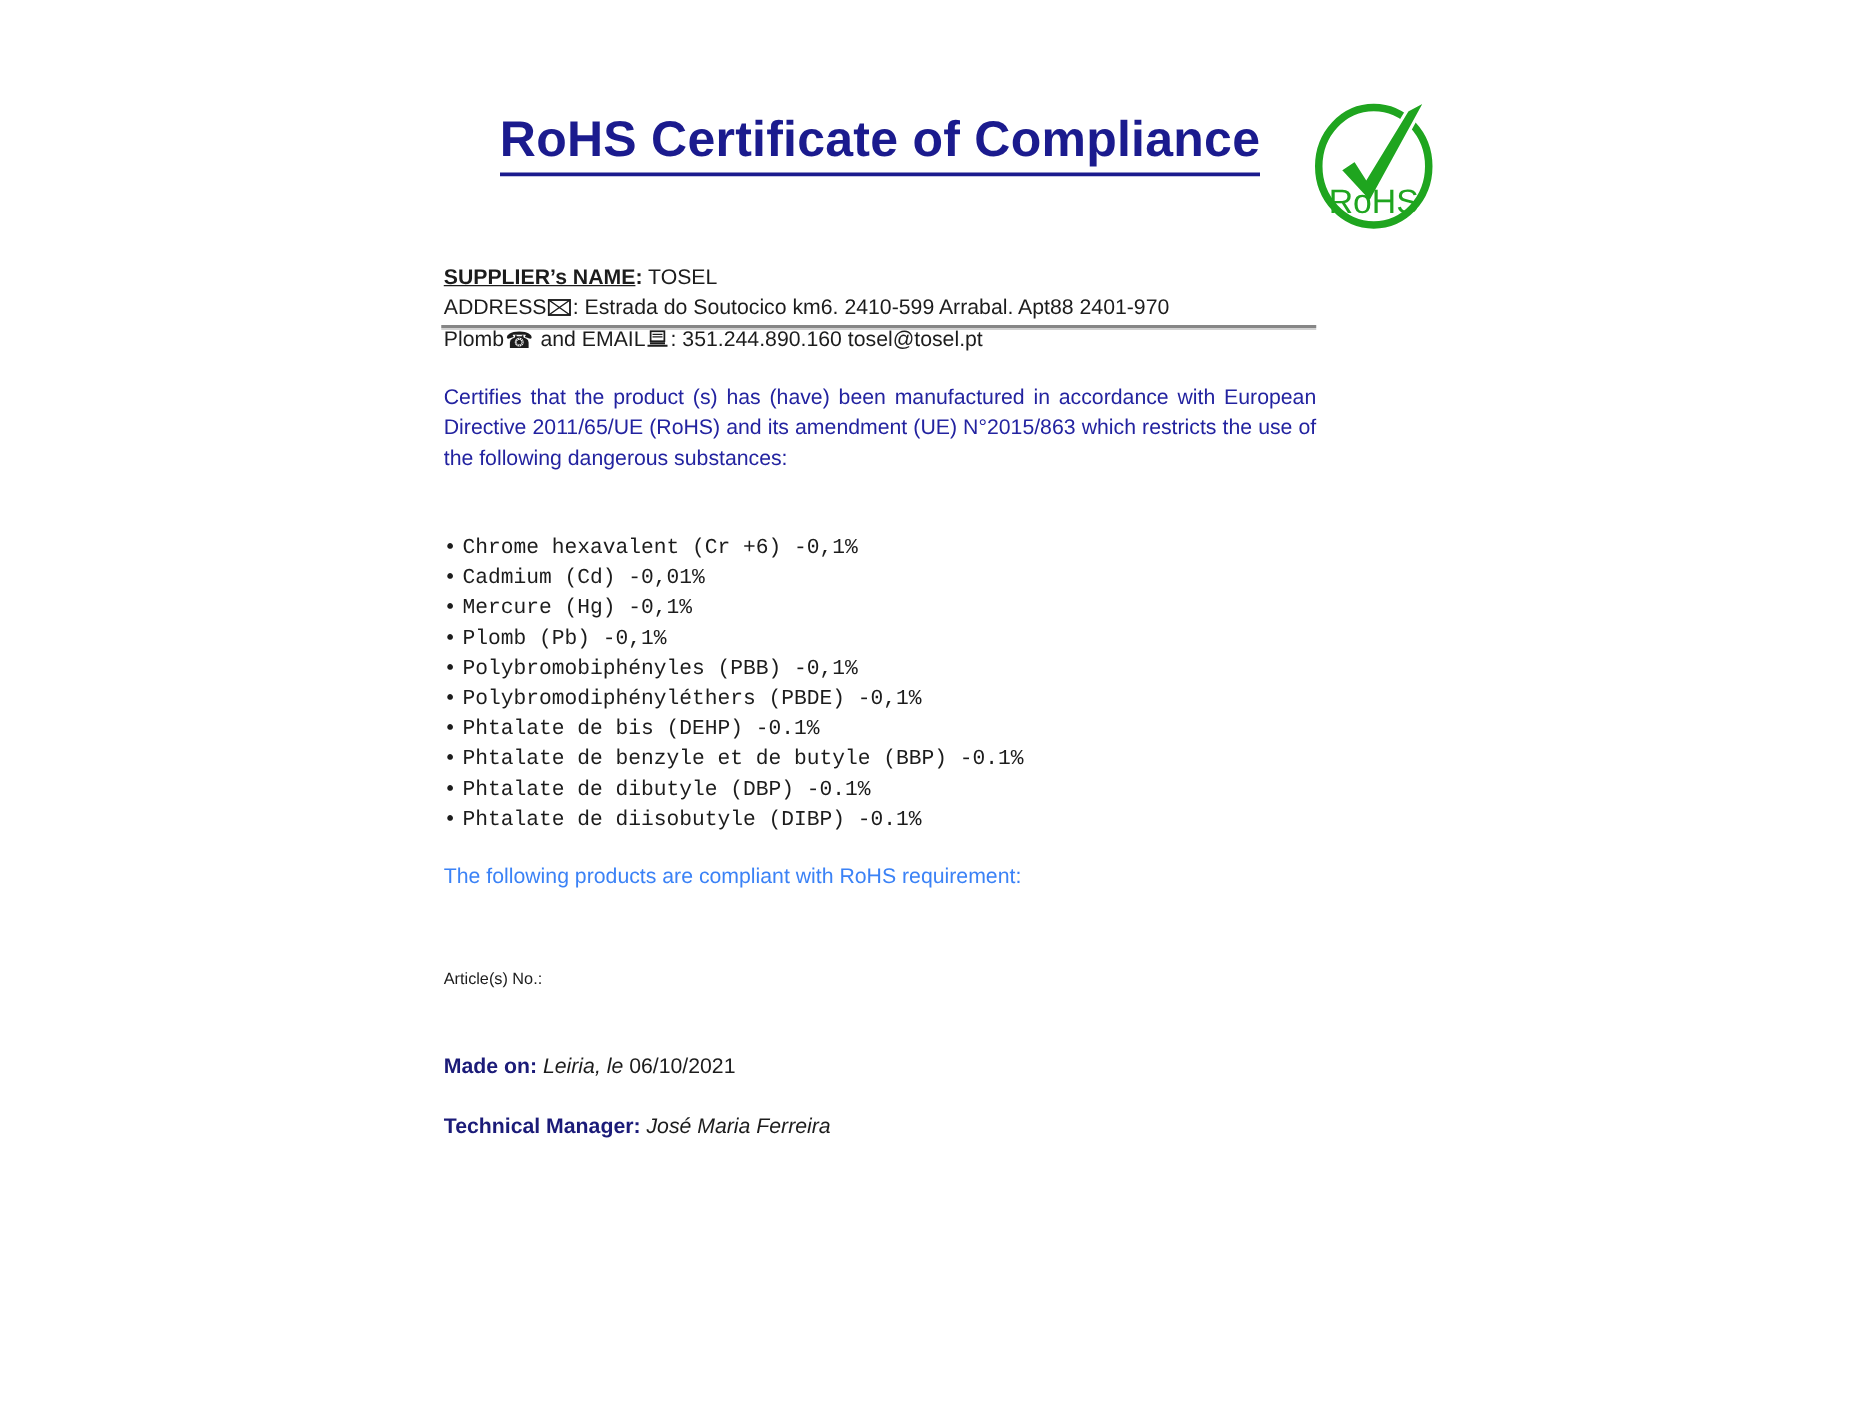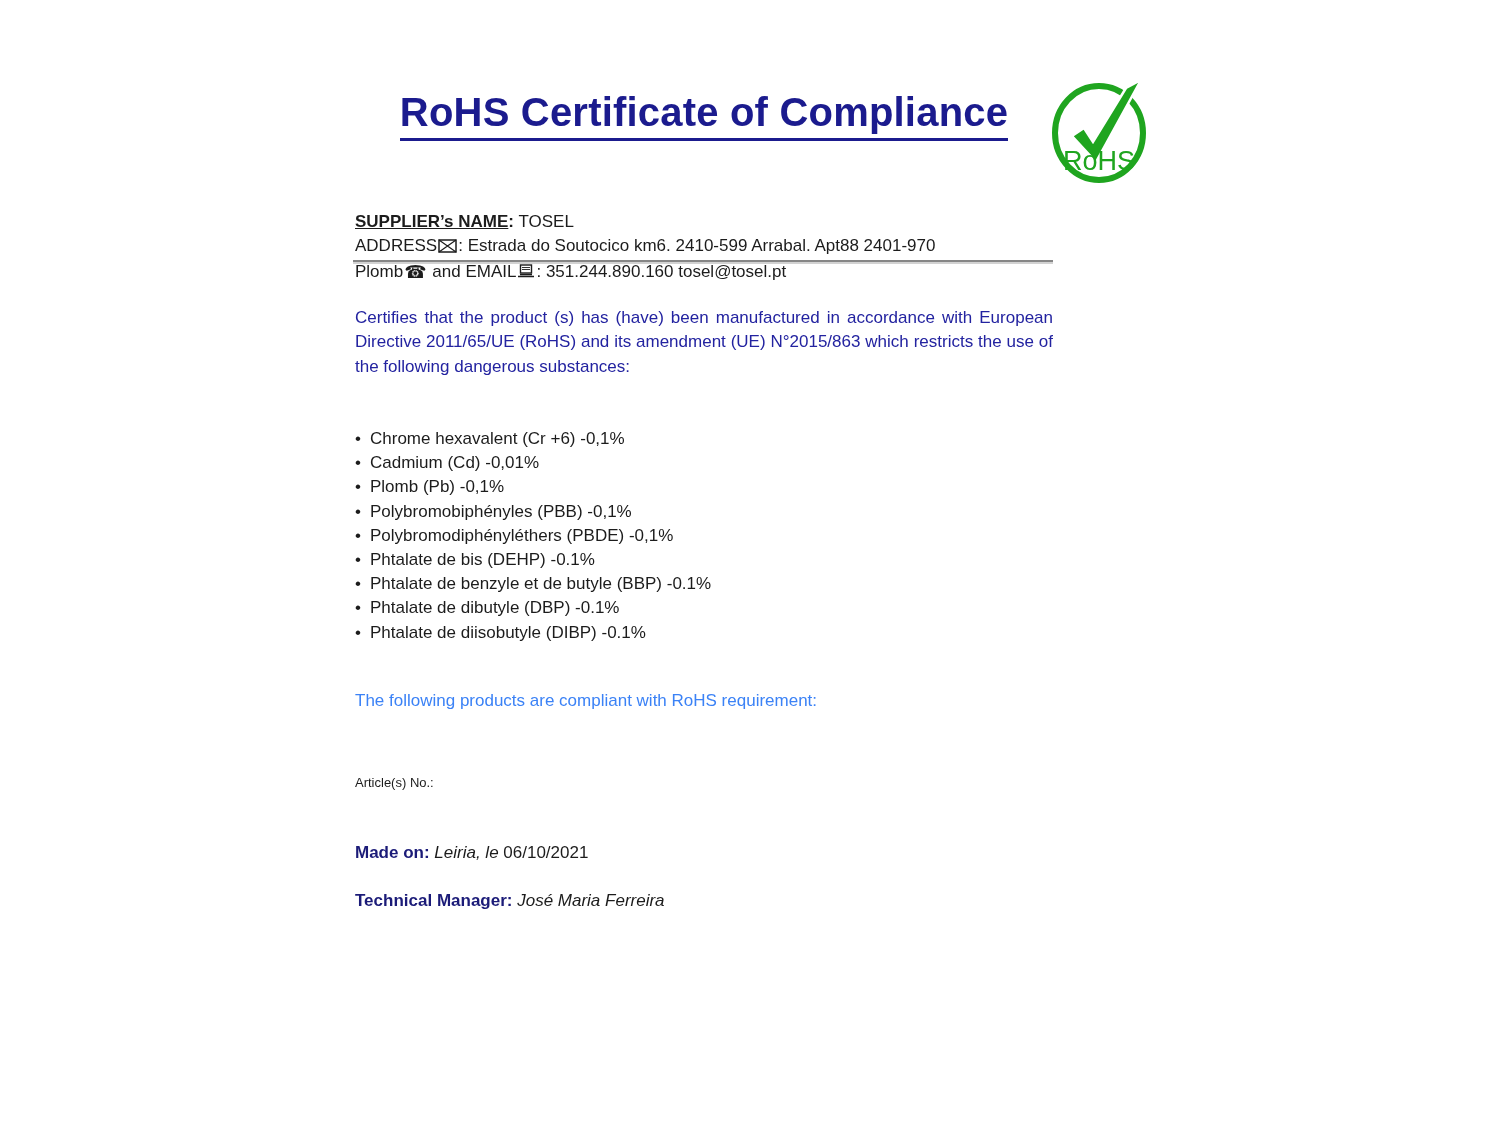--- a/index.html
+++ b/index.html
@@ -57,21 +57,21 @@
     font-size:17px; line-height:24.4px;
     color:#2323a0;
     text-align:justify;
   }
   
   .substances {
     position:absolute; left:355px; top:427px; width:698px;
     list-style:none;
     font-size:17px; line-height:24.2px; color:#1c1c1c;
   }
-  .substances li { padding-left:15px; position:relative; }
+  .substances li { padding-left:15px; position:relative;font-family:Liberation Mono, monospace; }
   .substances li::before {
     content:"•";
     position:absolute; left:0; top:0;
     font-size:17px;
   }
   
   .compliance {
     position:absolute; left:355px; top:691px; width:698px;
     font-size:17px; color:#3b82f6;
   }
@@ -137,20 +137,21 @@
     </div>
   </div>
 
   <div class="rule"></div>
 
   <p class="cert-para">Certifies that the product (s) has (have) been manufactured in accordance with European Directive 2011/65/UE (RoHS) and its amendment (UE) N°2015/863 which restricts the use of the following dangerous substances:</p>
 
   <ul class="substances">
     <li>Chrome hexavalent (Cr +6) -0,1%</li>
     <li>Cadmium (Cd) -0,01%</li>
+    <li>Mercure (Hg) -0,1%</li>
     <li>Plomb (Pb) -0,1%</li>
     <li>Polybromobiphényles (PBB) -0,1%</li>
     <li>Polybromodiphényléthers (PBDE) -0,1%</li>
     <li>Phtalate de bis (DEHP) -0.1%</li>
     <li>Phtalate de benzyle et de butyle (BBP) -0.1%</li>
     <li>Phtalate de dibutyle (DBP) -0.1%</li>
     <li>Phtalate de diisobutyle (DIBP) -0.1%</li>
   </ul>
 
   <div class="compliance">The following products are compliant with RoHS requirement:</div>

